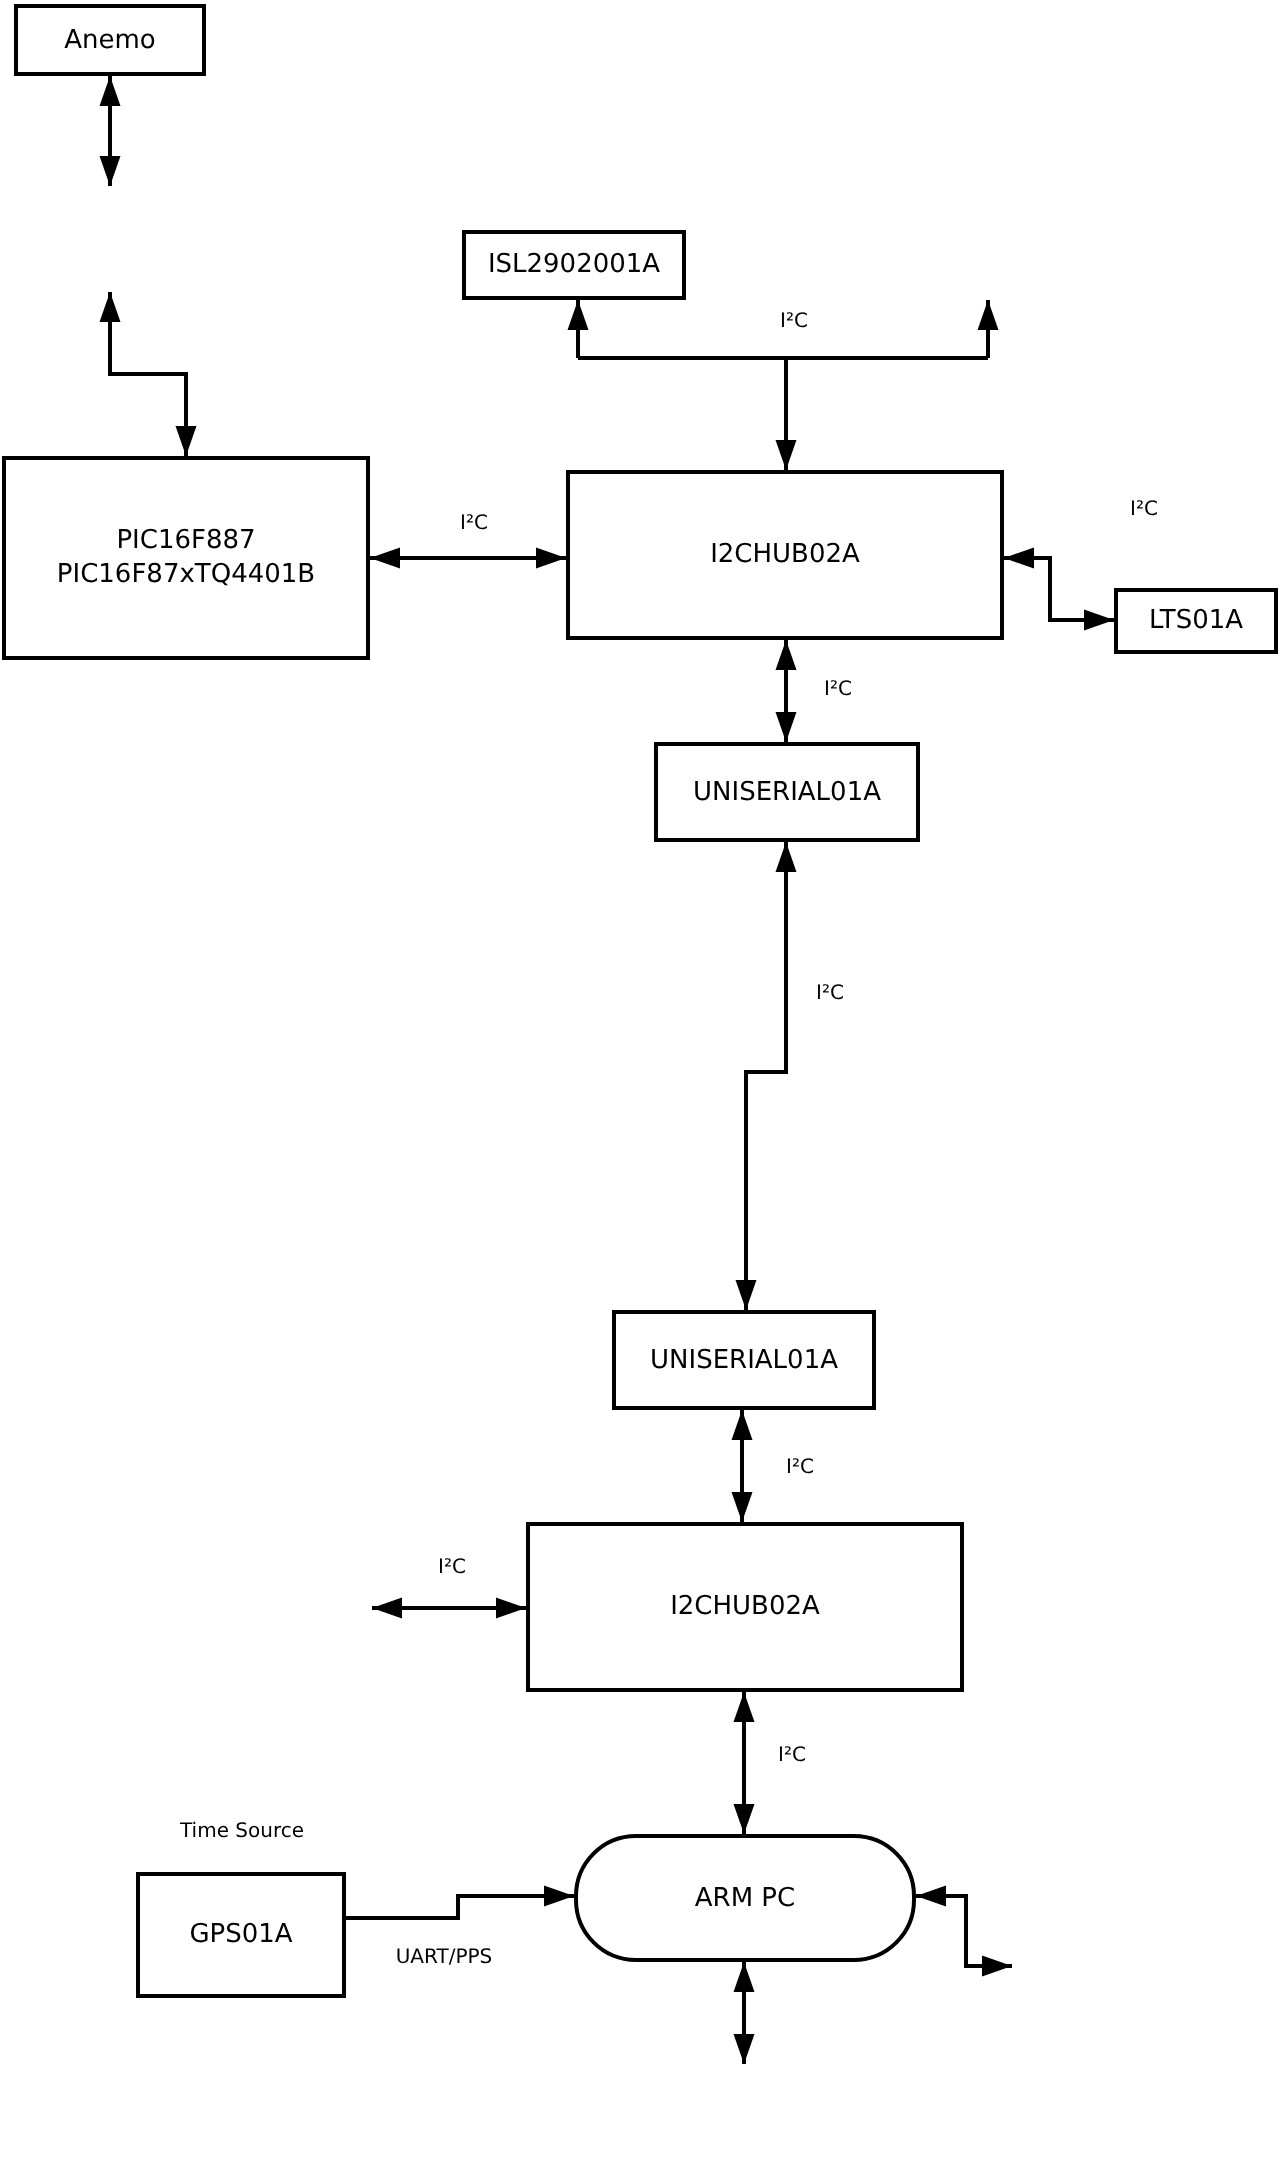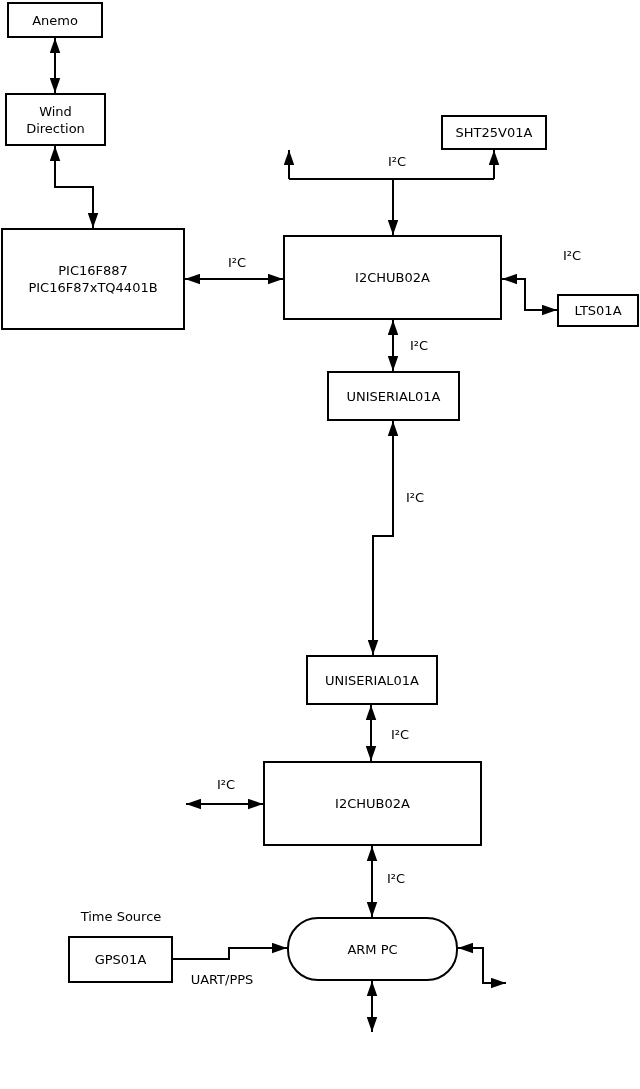--- a/index.html
+++ b/index.html
@@ -23,21 +23,21 @@
     align-items: center;
     justify-content: center;
     text-align: center;
     font-size: 13px;
     line-height: 17px;
     white-space: nowrap;
   }
   .lbl {
     position: absolute;
     transform: translate(-50%, -50%);
-    font-size: 13px;
+    font-size: 10px;
     line-height: 15px;
     white-space: nowrap;
     background: transparent;
   }
 </style>
 </head>
 <body>
 
 <div id="canvas">
 
@@ -64,45 +64,41 @@
     <path d="M186 804 H263" marker-start="url(#arrow)" marker-end="url(#arrow)"></path>
     <path d="M372 846 V917" marker-start="url(#arrow)" marker-end="url(#arrow)"></path>
 
     <path d="M173 959 H229 V948 H287" marker-end="url(#arrow)"></path>
     <path d="M458 948 H483 V983 H506" marker-start="url(#arrow)" marker-end="url(#arrow)"></path>
     <path d="M372 981 V1032" marker-start="url(#arrow)" marker-end="url(#arrow)"></path>
   </svg>
 
   <div class="node" style="left:7px; top:2px; width:96px; height:36px;">Anemo</div>
 
-  <div class="node" style="left:5px; top:93px; width:101px; height:53px;">
-    <span>Wind</span>
-    <span>Direction</span>
-  </div>
 
   <div class="node" style="left:1px; top:228px; width:184px; height:102px;">
     <span>PIC16F887</span>
     <span>PIC16F87xTQ4401B</span>
   </div>
 
+  <div class="node" style="left:231px; top:115px; width:112px; height:35px;">ISL2902001A</div>
 
-  <div class="node" style="left:441px; top:115px; width:106px; height:35px;">SHT25V01A</div>
 
   <div class="node" style="left:283px; top:235px; width:219px; height:85px;">I2CHUB02A</div>
 
   <div class="node" style="left:557px; top:294px; width:82px; height:33px;">LTS01A</div>
 
   <div class="node" style="left:327px; top:371px; width:133px; height:50px;">UNISERIAL01A</div>
 
   <div class="node" style="left:306px; top:655px; width:132px; height:50px;">UNISERIAL01A</div>
 
 
   <div class="node" style="left:263px; top:761px; width:219px; height:85px;">I2CHUB02A</div>
 
-  <div class="node" style="left:68px; top:936px; width:105px; height:47px;">GPS01A</div>
+  <div class="node" style="left:68px; top:936px; width:105px; height:63px;">GPS01A</div>
 
   <div class="node" style="left:287px; top:917px; width:171px; height:64px;border-radius:31px;">ARM PC</div>
 
 
 
   <span class="lbl" style="left:397px; top:161px;">I²C</span>
   <span class="lbl" style="left:237px; top:262px;">I²C</span>
   <span class="lbl" style="left:572px; top:255px;">I²C</span>
   <span class="lbl" style="left:419px; top:345px;">I²C</span>
   <span class="lbl" style="left:415px; top:497px;">I²C</span>

